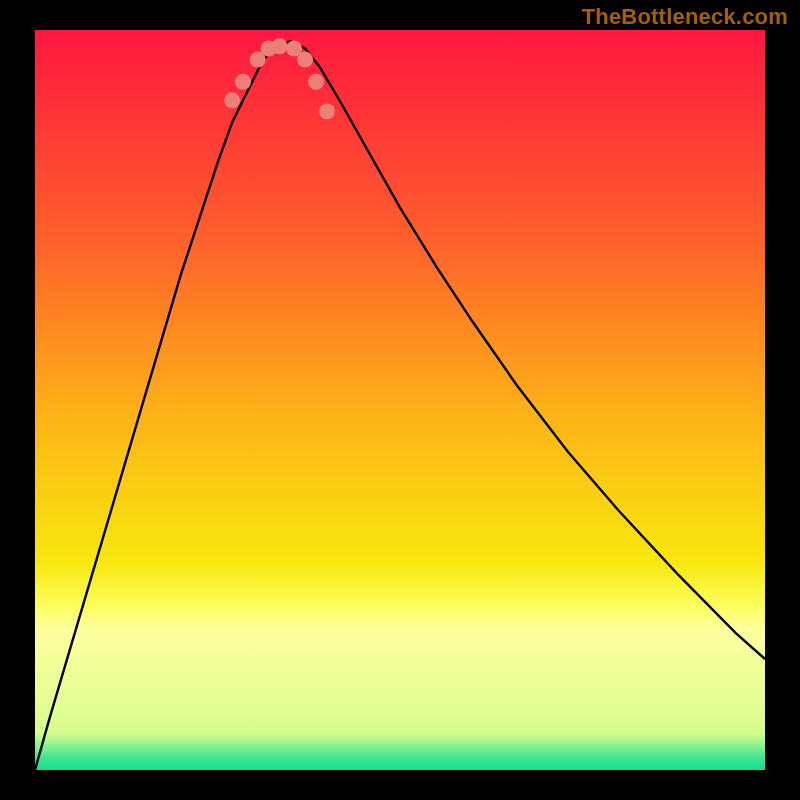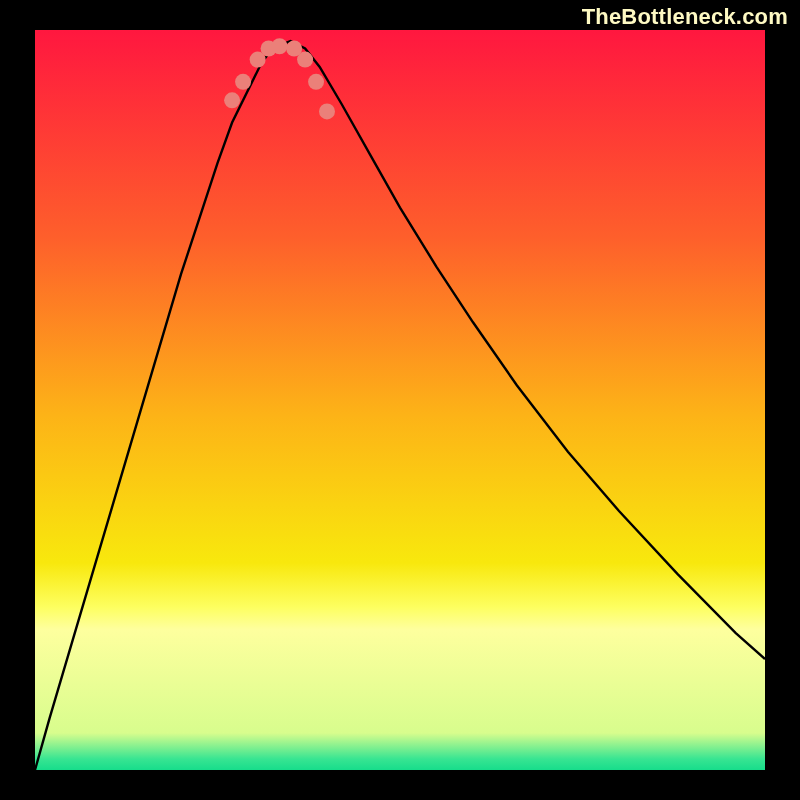--- a/index.html
+++ b/index.html
@@ -18,21 +18,21 @@
     width: 800px;
     height: 800px;
     background: #000;
   }
   .watermark {
     position: absolute;
     top: 4px;
     right: 12px;
     font-size: 22px;
     font-weight: 600;
-    color: #fef9c3;
+    color: #a16207;
     letter-spacing: 0.2px;
   }
   svg {
     position: absolute;
     top: 0;
     left: 0;
   }
 </style>
 </head>
 <body>

